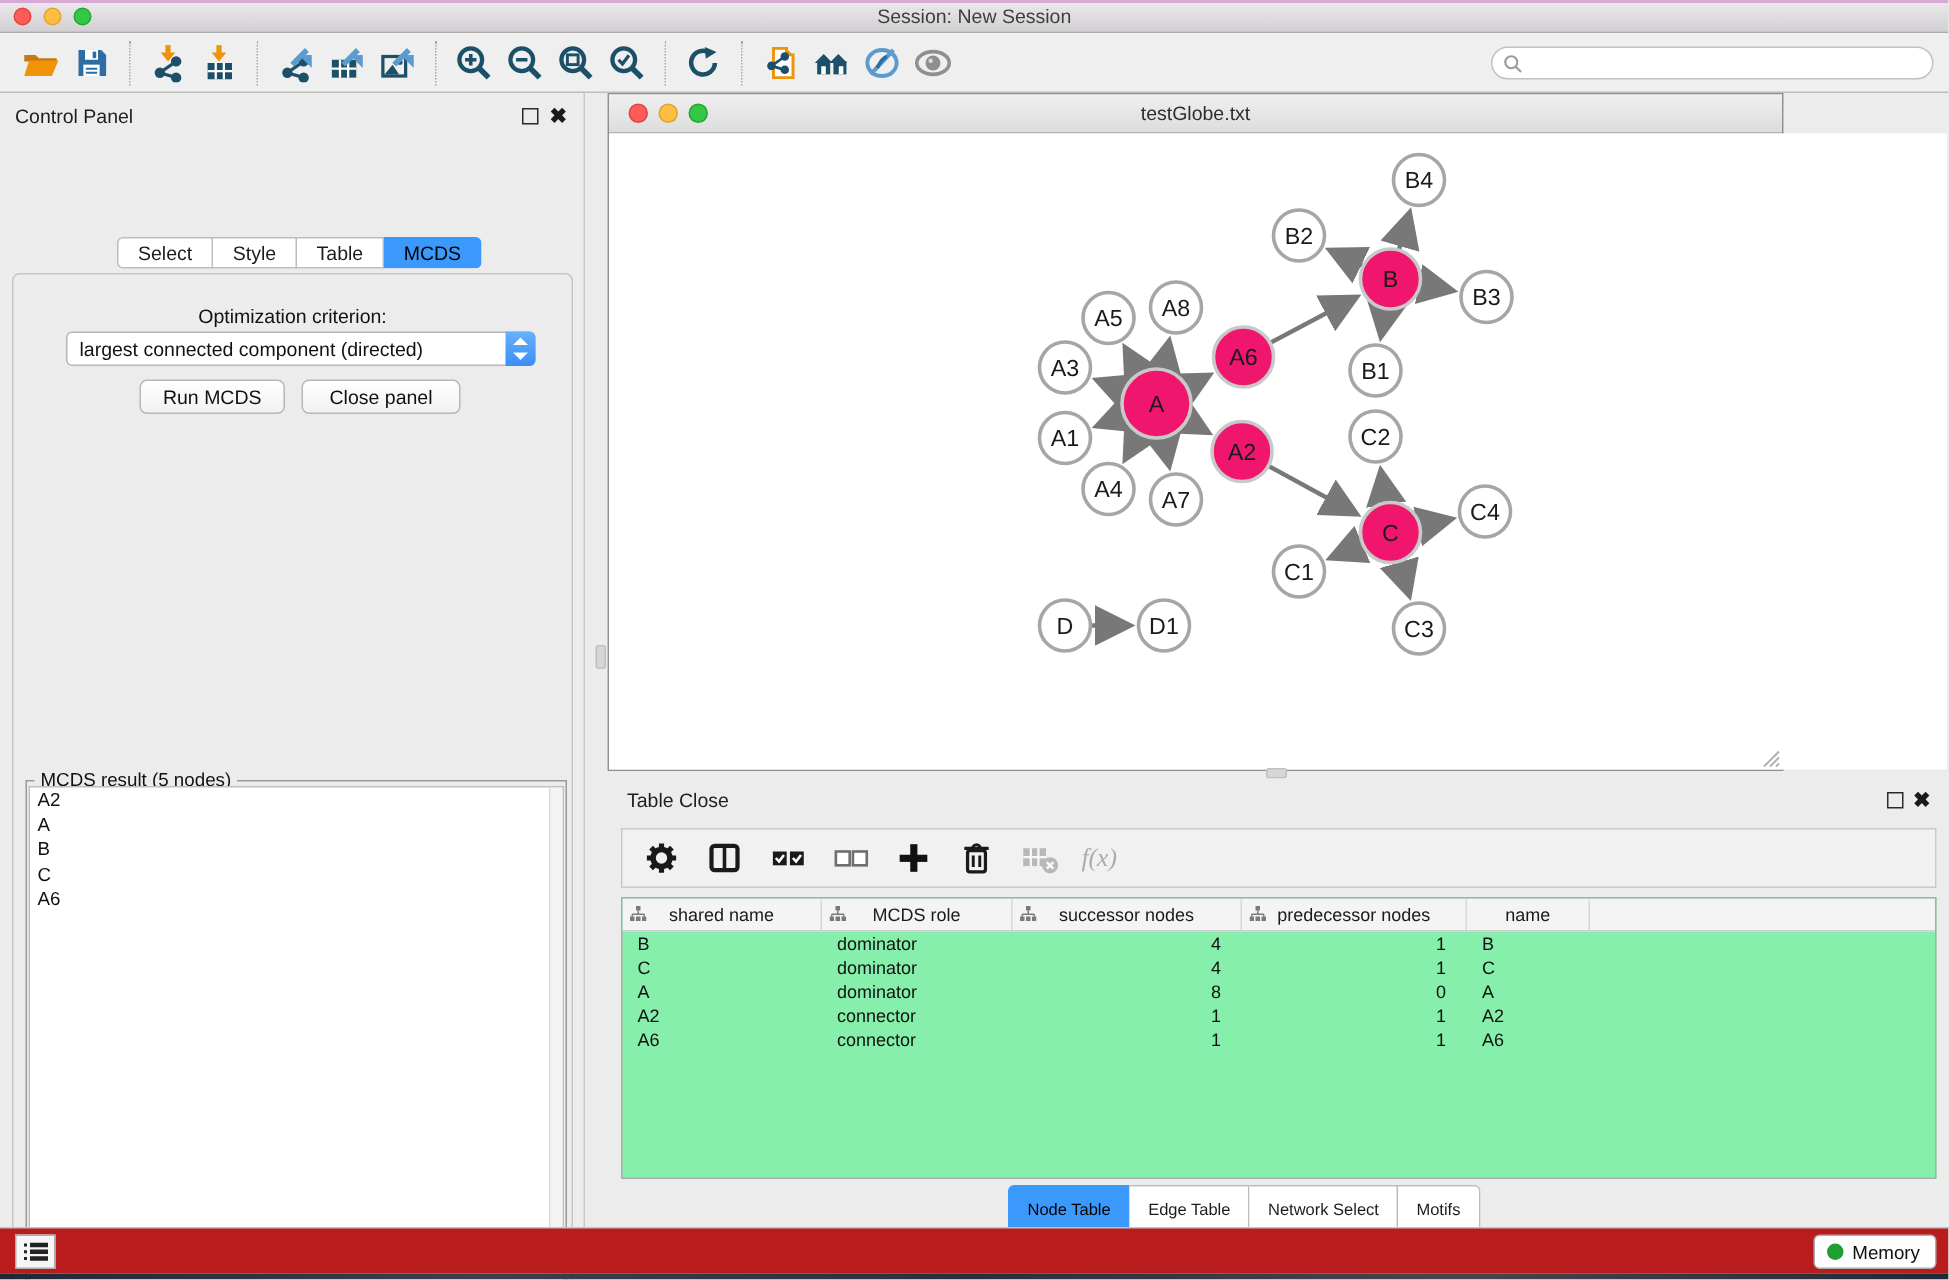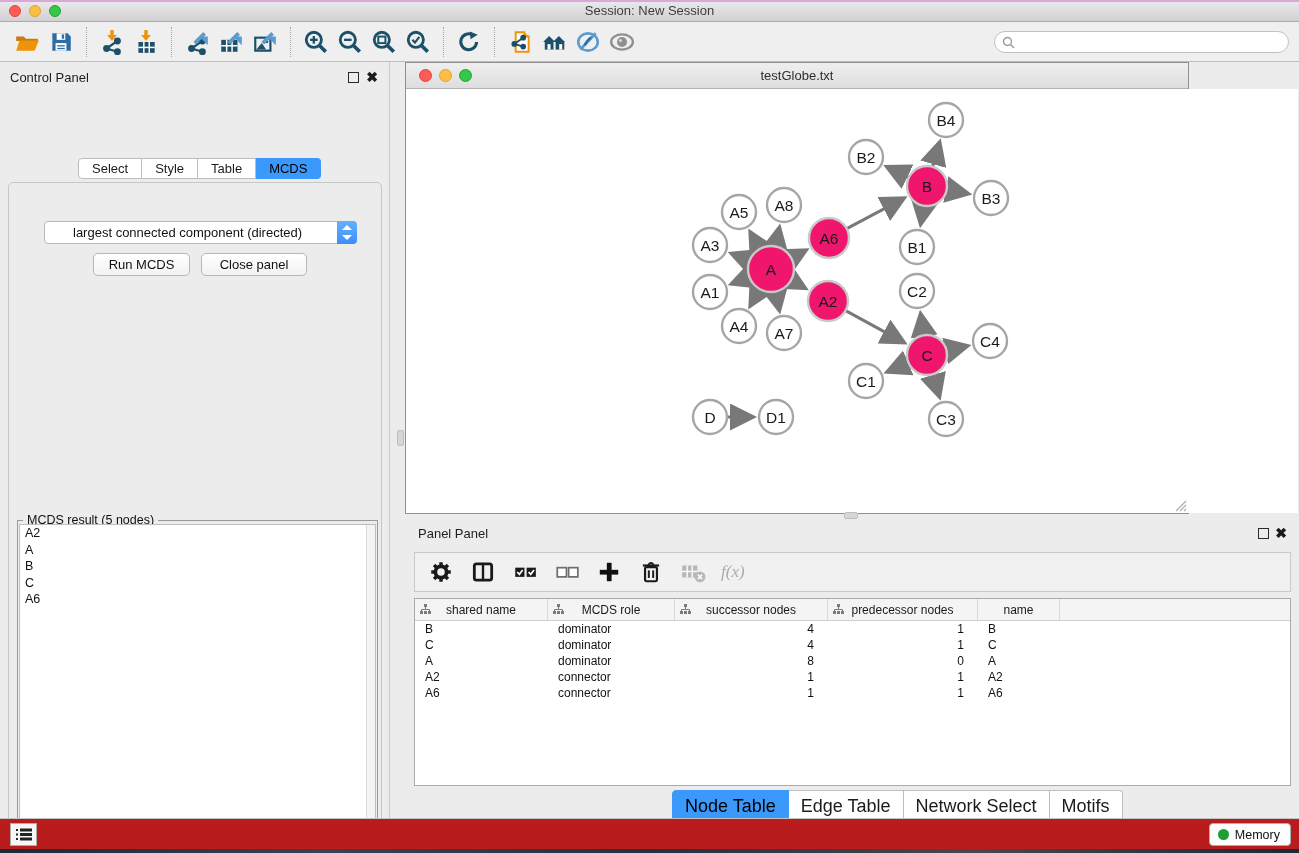--- a/index.html
+++ b/index.html
@@ -40,21 +40,21 @@
     color:#1C1C1C; display:flex; align-items:center; justify-content:center; padding:0 13px; cursor:default; }
   .seg:first-child { border-left:1px solid #BDBDBD; border-radius:4px 0 0 4px; }
   .seg:last-child { border-radius:0 4px 4px 0; }
   .seg.active { background:#3B99FC; border-color:#3B99FC; color:#000000; }
   .cp-tabs { position:absolute; left:78px; top:96px; }
 
   .cp-box { position:absolute; left:8px; top:120px; width:374px; height:682px; border:1px solid #C6C6C6; border-radius:5px; }
   .opt-label { position:absolute; left:0; width:100%; top:20px; text-align:center; font-size:13px; color:#111; }
   .dropdown { position:absolute; left:35px; top:38px; width:313px; height:23px; background:#fff;
     border:1px solid #B7B7B7; border-radius:4px; display:flex; align-items:center; }
-  .dropdown .dval { flex:1; font-size:13px; padding-left:8px; color:#111; white-space:nowrap;margin-left:20px; }
+  .dropdown .dval { flex:1; font-size:13px; padding-left:8px; color:#111; white-space:nowrap; }
   .dd-stepper { width:20px; height:23px; margin-right:-1px; background:linear-gradient(#66B1FC,#3B8EF7);
     border-radius:0 4px 4px 0; position:relative; }
   .dd-stepper i { position:absolute; left:5px; width:0; height:0; border-left:5px solid transparent; border-right:5px solid transparent; }
   .dd-up { top:4px; border-bottom:5px solid #fff; }
   .dd-down { bottom:4px; border-top:5px solid #fff; }
   .push-btn { position:absolute; height:23px; background:linear-gradient(#FFFFFF,#F2F2F2); border:1px solid #B7B7B7;
     border-radius:5px; font-size:13px; color:#111; display:flex; align-items:center; justify-content:center; cursor:default; }
   .btn-run { left:84px; top:70px; width:97px; }
   .btn-close { left:192px; top:70px; width:106px; }
 
@@ -81,30 +81,30 @@
   
   .table-panel { position:absolute; left:405px; top:519px; width:894px; height:299px; background:#ECECEC; }
   .tp-head { position:absolute; left:0; top:0; width:100%; height:26px; }
   .tp-head .ptitle { position:absolute; left:13px; top:7px; font-size:13px; color:#1E1E1E; }
   .tp-float { right:30px; top:9px; } .tp-close { right:12px; top:6px; }
   .tp-toolbar { position:absolute; left:9px; top:33px; width:877px; height:40px; background:#F1F1F1;
     border:1px solid #C9C9C9; display:flex; align-items:center; padding-left:12px; gap:14px; }
   .tp-toolbar .tbicon { width:28px; }
   .fx-label { font-family:"Liberation Serif", serif; font-style:italic; font-size:17px; color:#ABABAB; }
 
-  .datatable { position:absolute; left:9px; top:79px; width:877px; height:188px; background:#ffffff; border:1px solid #ABABAB; overflow:hidden; }
+  .datatable { position:absolute; left:9px; top:79px; width:877px; height:188px; background:#86efac; border:1px solid #ABABAB; overflow:hidden; }
   .dt-headrow { display:flex; height:22px; background:#F4F4F4; border-bottom:1px solid #CFCFCF; }
   .dt-hcell { position:relative; border-right:1px solid #D8D8D8; font-size:12px; color:#1A1A1A;
     display:flex; align-items:center; justify-content:center; }
   .dt-hcell .hicon { position:absolute; left:5px; top:5px; }
   .dt-row { display:flex; height:16px; }
   .dt-cell { font-size:12px; color:#111; line-height:16px; white-space:nowrap; overflow:hidden; }
 
   .tp-tabs { position:absolute; left:267px; top:271px; }
-  .tp-tabs .seg { font-size:18px; height:33px; padding:4px 12px; }
+  .tp-tabs .seg { font-size:11px; height:33px; padding:4px 12px; }
 
   
   .statusbar { position:absolute; left:0; top:818px; width:1299px; height:31px; background:#b91c1c; border-top:1px solid #C3C3C3; }
   .list-btn { position:absolute; left:10px; top:4px; width:27px; height:23px; background:#F6F6F6; border:1px solid #ADADAD; display:flex; align-items:center; justify-content:center; }
   .mem-btn { position:absolute; right:8px; top:4px; height:23px; padding:0 10px 0 8px; background:#FDFDFD; border:1px solid #ADADAD;
     border-radius:4px; display:flex; align-items:center; gap:6px; font-size:12.5px; color:#111; }
   .mem-dot { width:11px; height:11px; border-radius:50%; background:#1E9E33; }
   .desktop-strip { position:absolute; left:0; top:849px; width:1299px; height:4px;
     background:linear-gradient(90deg,#1E2936,#3A4050,#25303E,#4A4450,#1E2936); }
 </style>
@@ -282,20 +282,21 @@
     <span class="float-icon cp-float"></span>
     <span class="close-icon cp-close">✖</span>
   </div>
   <div class="segtabs cp-tabs">
       <div class="seg">Select</div>
       <div class="seg">Style</div>
       <div class="seg">Table</div>
       <div class="seg active">MCDS</div>
     </div>
   <div class="cp-box">
+    <div class="opt-label">Optimization criterion:</div>
     <div class="dropdown">
       <span class="dval">largest connected component (directed)</span>
       <span class="dd-stepper">
           <i class="dd-up"></i>
           <i class="dd-down"></i>
         </span>
     </div>
     <div class="push-btn btn-run">Run MCDS</div>
     <div class="push-btn btn-close">Close panel</div>
     <div class="fieldset">
@@ -435,21 +436,21 @@
     <line x1="12" y1="2" x2="2" y2="12" stroke="#AFAFAF" stroke-width="1.3"></line>
     <line x1="12" y1="6" x2="6" y2="12" stroke="#AFAFAF" stroke-width="1.3"></line>
     <line x1="12" y1="10" x2="10" y2="12" stroke="#AFAFAF" stroke-width="1.3"></line>
   </svg>
 </div>
 <div class="edge-grip-v"></div>
 <div class="edge-grip-h"></div>
 
 <div class="table-panel">
   <div class="tp-head">
-    <span class="ptitle">Panel Panel</span>
+    <span class="ptitle">Table Close</span>
     <span class="float-icon tp-float"></span>
     <span class="close-icon tp-close">✖</span>
   </div>
   <div class="tp-toolbar">
     <span class="fx-label" style="order:99;">f(x)</span>
   <span class="tbicon">
         <svg width="26" height="26" viewBox="0 0 24 24">
           <circle cx="12" cy="12" r="5.2" fill="none" stroke="#1A1A1A" stroke-width="3.4"></circle>
           <g stroke="#1A1A1A" stroke-width="3.2">
             <line x1="12" y1="3" x2="12" y2="7"></line>

